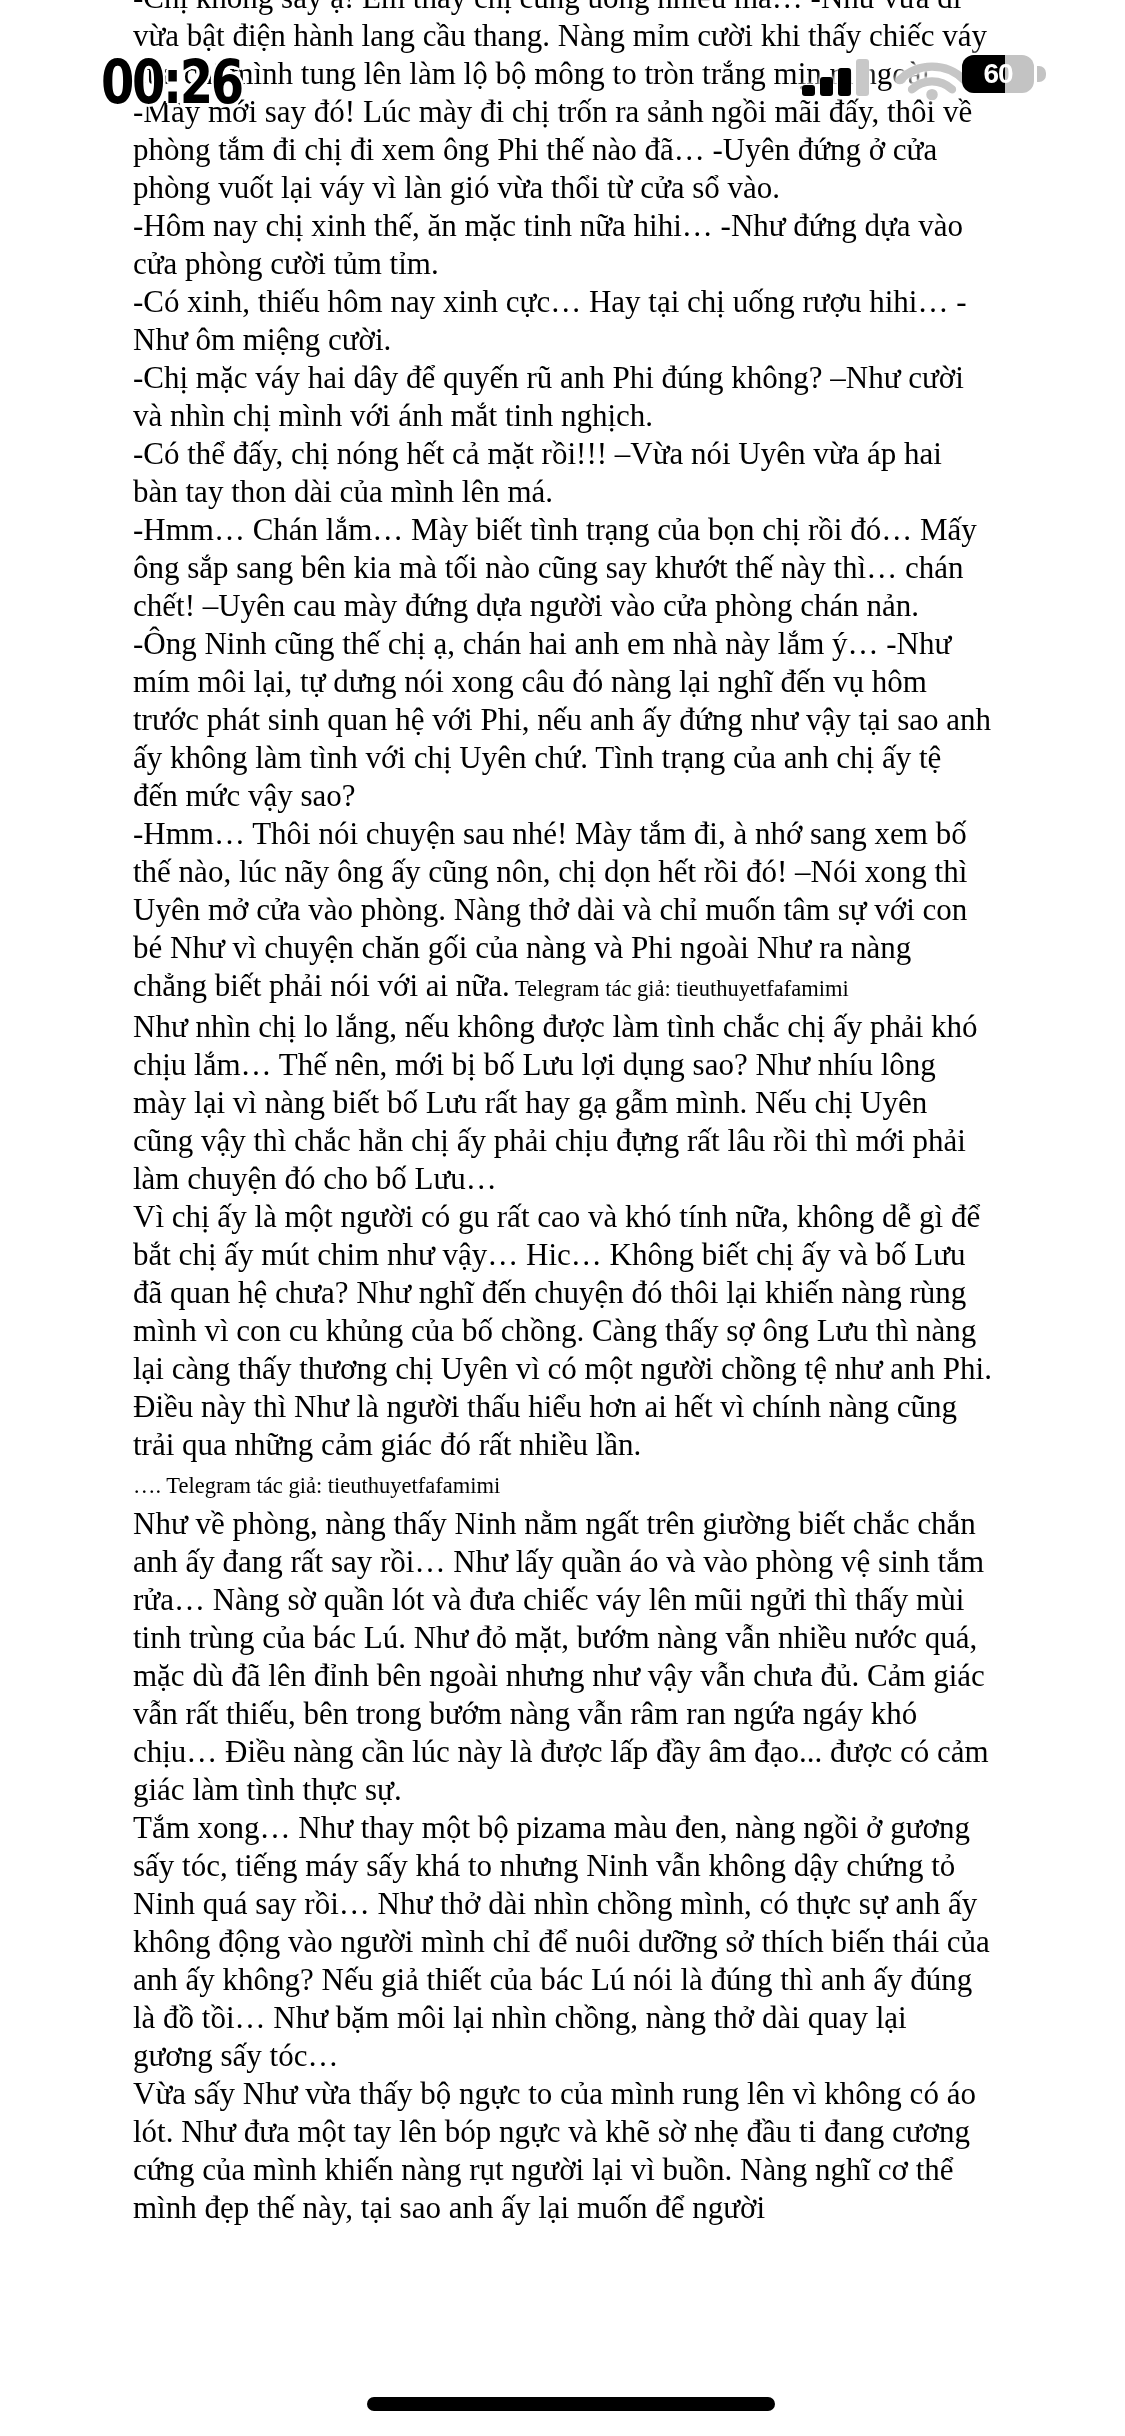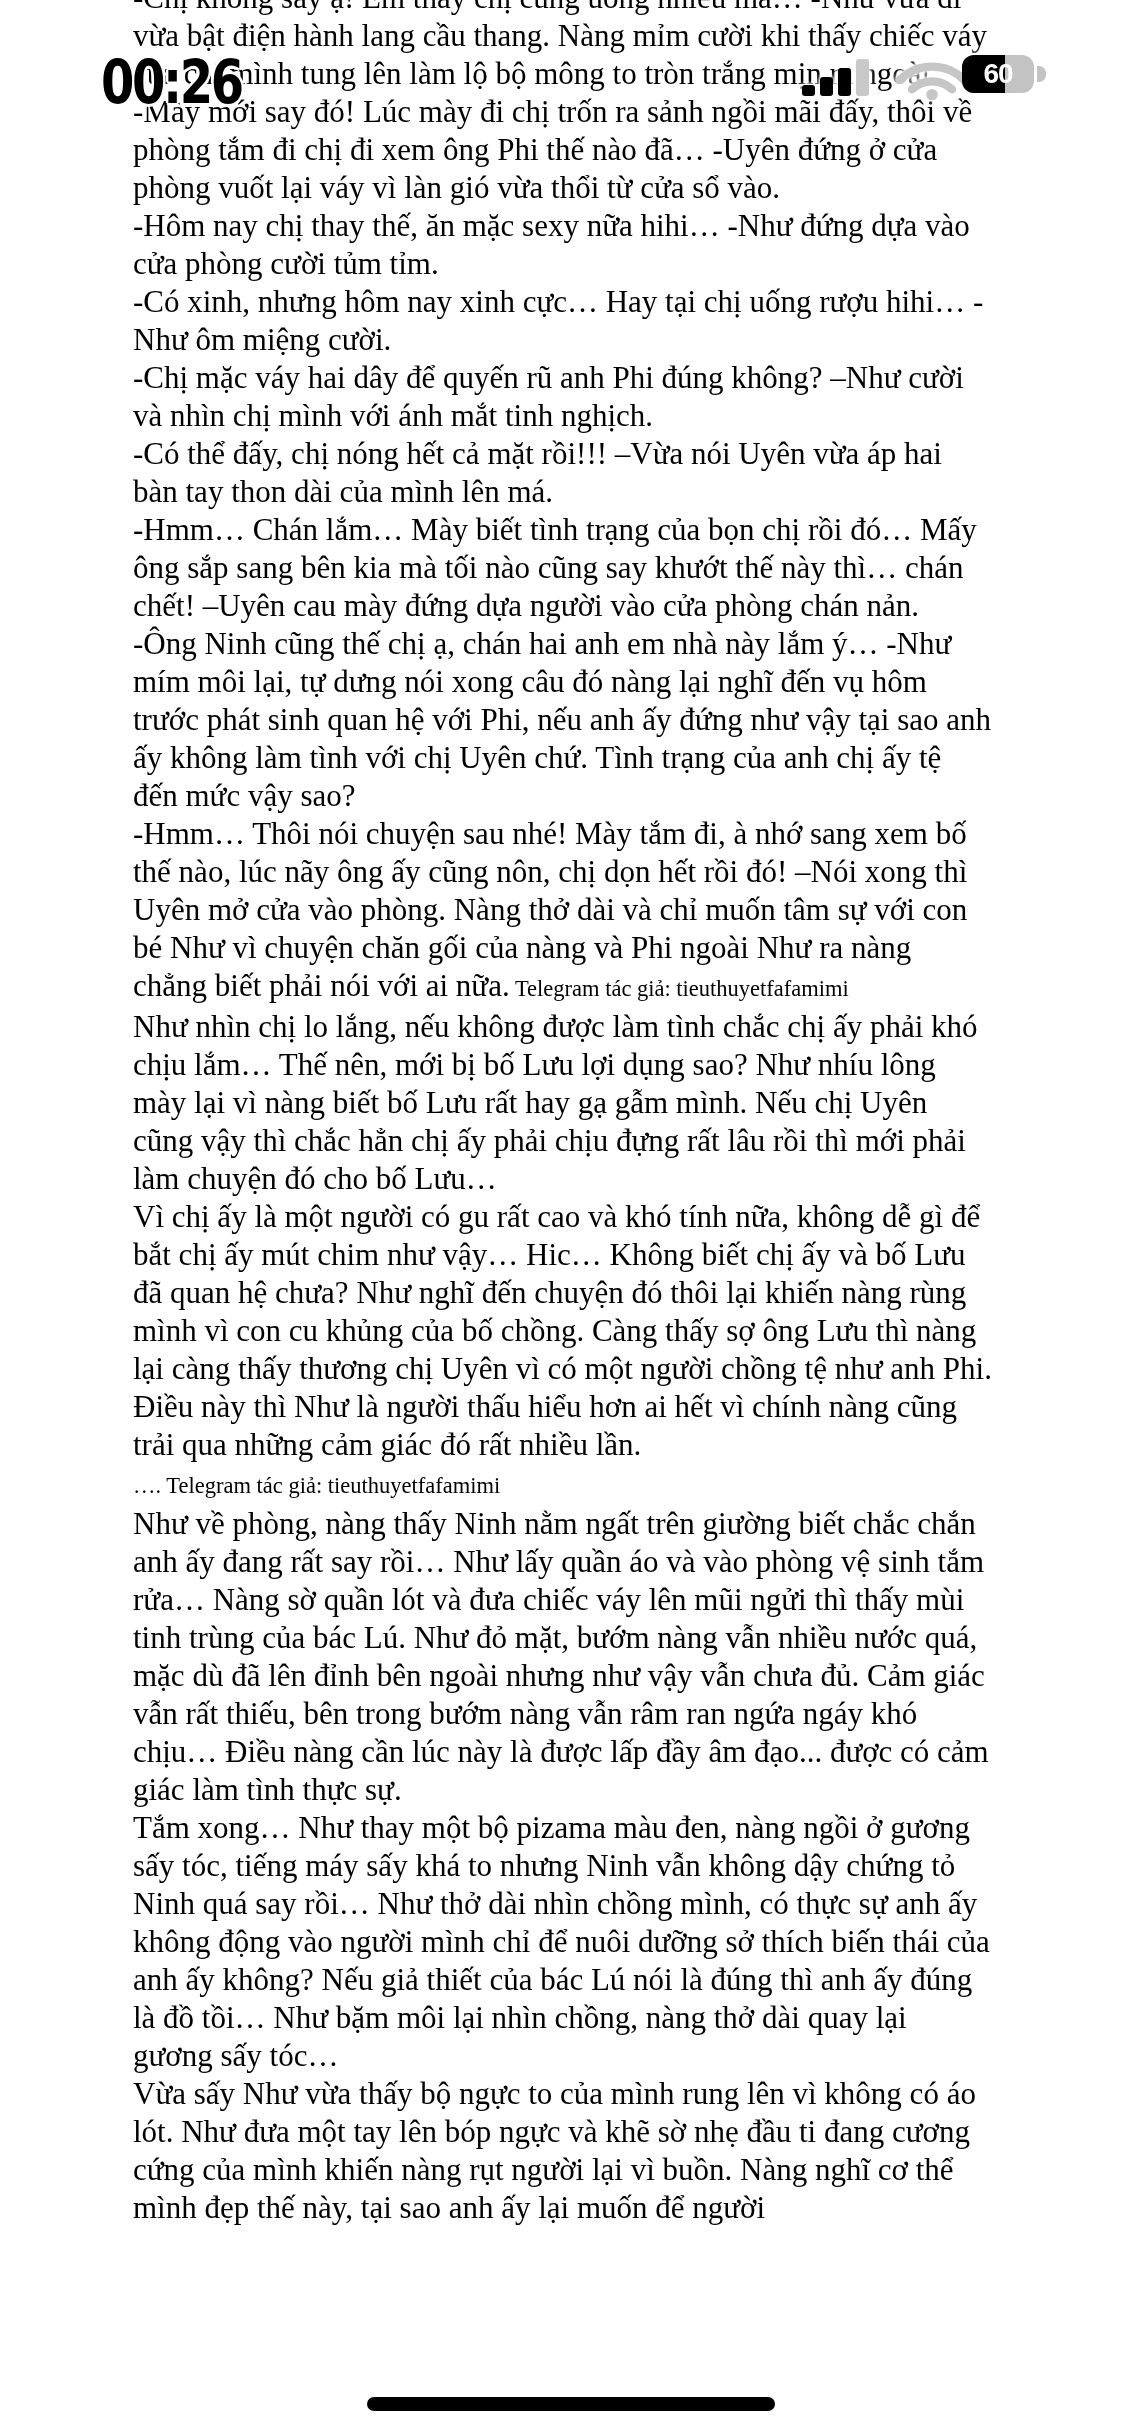--- a/index.html
+++ b/index.html
@@ -60,24 +60,24 @@
 </head>
 <body>
 
 <div class="screen">
 
   <div class="content">
     <p class="para"><span class="main">-Chị không say ạ! Em thấy chị cũng uống nhiều mà… -Như vừa đi vừa bật điện hành lang cầu thang. Nàng mỉm cười khi thấy chiếc váy của chị mình tung lên làm lộ bộ mông to tròn trắng mịn ra ngoài.</span></p>
 
     <p class="para"><span class="main">-Mày mới say đó! Lúc mày đi chị trốn ra sảnh ngồi mãi đấy, thôi về phòng tắm đi chị đi xem ông Phi thế nào đã… -Uyên đứng ở cửa phòng vuốt lại váy vì làn gió vừa thổi từ cửa sổ vào.</span></p>
 
-    <p class="para"><span class="main">-Hôm nay chị thay thế, ăn mặc sexy nữa hihi… -Như đứng dựa vào cửa phòng cười tủm tỉm.</span></p>
+    <p class="para"><span class="main">-Hôm nay chị xinh thế, ăn mặc tinh nữa hihi… -Như đứng dựa vào cửa phòng cười tủm tỉm.</span></p>
 
 
-    <p class="para"><span class="main">-Có xinh, nhưng hôm nay xinh cực… Hay tại chị uống rượu hihi… -Như ôm miệng cười.</span></p>
+    <p class="para"><span class="main">-Có xinh, thiếu hôm nay xinh cực… Hay tại chị uống rượu hihi… -Như ôm miệng cười.</span></p>
 
     <p class="para"><span class="main">-Chị mặc váy hai dây để quyến rũ anh Phi đúng không? –Như cười và nhìn chị mình với ánh mắt tinh nghịch.</span></p>
 
     <p class="para"><span class="main">-Có thể đấy, chị nóng hết cả mặt rồi!!! –Vừa nói Uyên vừa áp hai bàn tay thon dài của mình lên má.</span></p>
 
     <p class="para"><span class="main">-Hmm… Chán lắm… Mày biết tình trạng của bọn chị rồi đó… Mấy ông sắp sang bên kia mà tối nào cũng say khướt thế này thì… chán chết! –Uyên cau mày đứng dựa người vào cửa phòng chán nản.</span></p>
 
     <p class="para"><span class="main">-Ông Ninh cũng thế chị ạ, chán hai anh em nhà này lắm ý… -Như mím môi lại, tự dưng nói xong câu đó nàng lại nghĩ đến vụ hôm trước phát sinh quan hệ với Phi, nếu anh ấy đứng như vậy tại sao anh ấy không làm tình với chị Uyên chứ. Tình trạng của anh chị ấy tệ đến mức vậy sao?</span></p>
 
     <p class="para"><span class="main">-Hmm… Thôi nói chuyện sau nhé! Mày tắm đi, à nhớ sang xem bố thế nào, lúc nãy ông ấy cũng nôn, chị dọn hết rồi đó! –Nói xong thì Uyên mở cửa vào phòng. Nàng thở dài và chỉ muốn tâm sự với con bé Như vì chuyện chăn gối của nàng và Phi ngoài Như ra nàng chẳng biết phải nói với ai nữa.</span><span class="small"> Telegram tác giả: tieuthuyetfafamimi</span></p>

